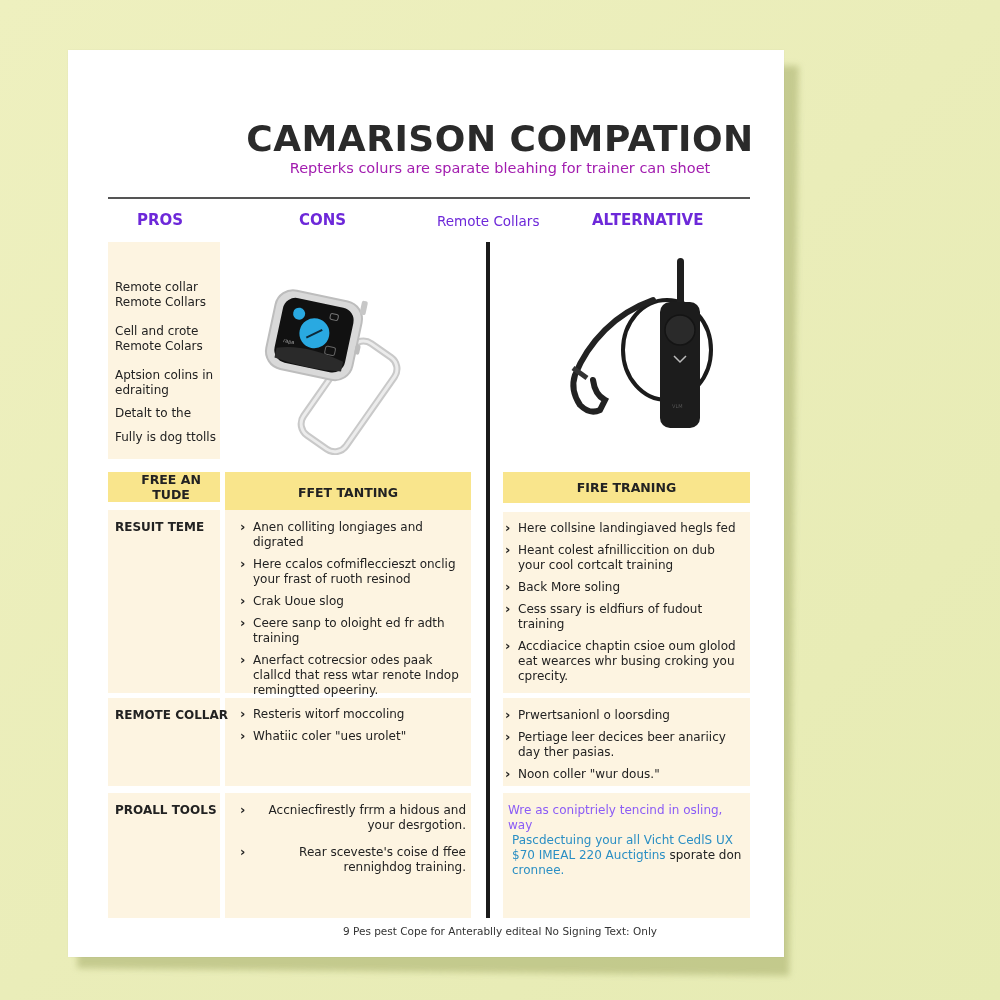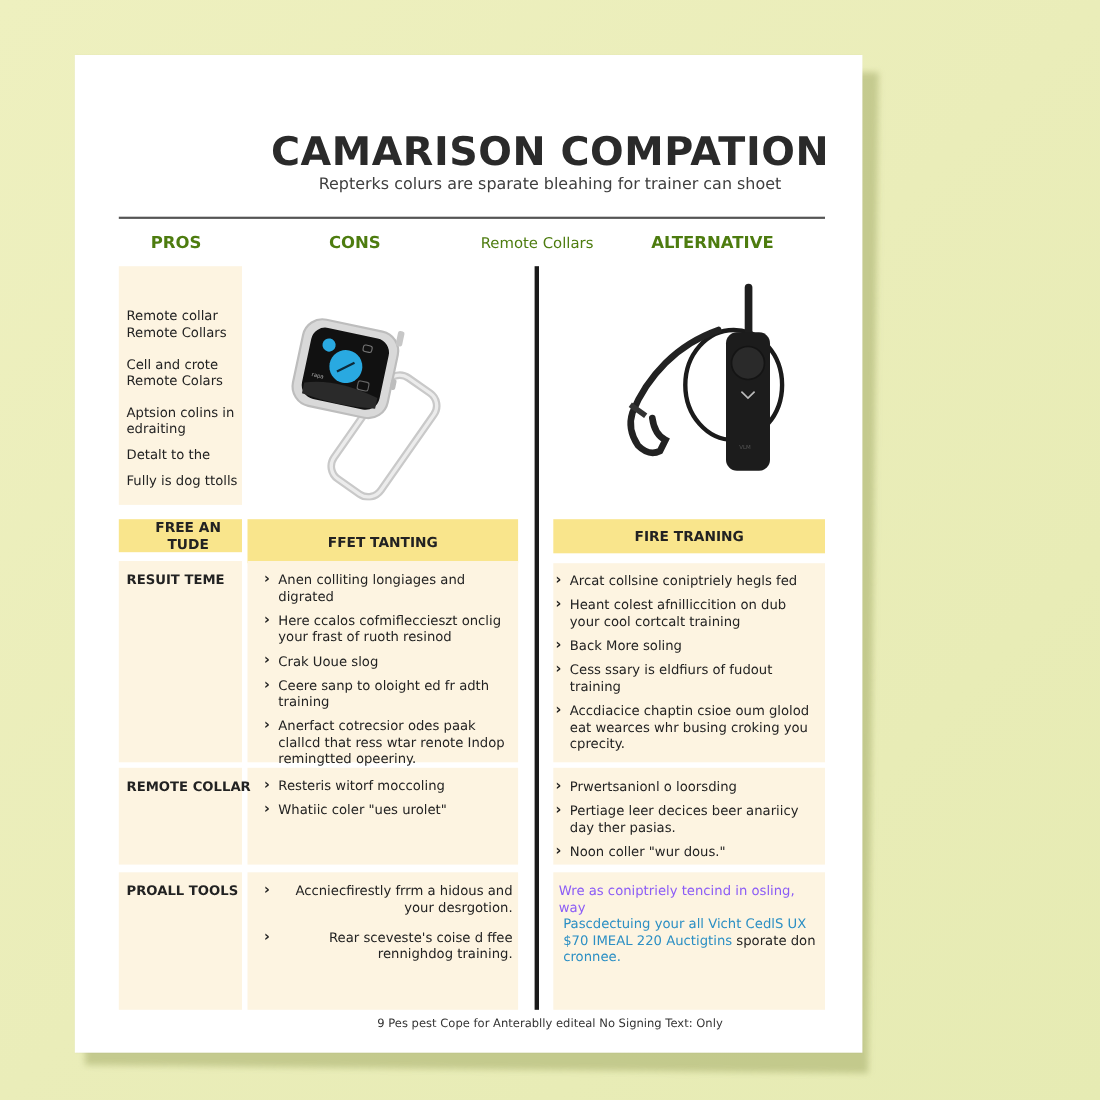--- a/index.html
+++ b/index.html
@@ -20,27 +20,27 @@
     background:#fff;
     box-shadow: 0 0 2px rgba(0,0,0,0.05);
   }
   .title {
     position:absolute; left:0; right:0; top:118px; text-align:center;
     font-family:"DejaVu Sans", sans-serif; font-weight:bold; font-size:36px;
     letter-spacing:0.5px; color:#2a2a2a;
   }
   .subtitle {
     position:absolute; left:0; right:0; top:160px; text-align:center;
-    font-size:14.5px; color:#404040;
+    font-size:14.5px; color:#a21caf;
   }
   .rule {
     position:absolute; left:108px; top:197px; width:642px; height:2px; background:#555;
   }
   .colhead {
-    position:absolute; top:211px; font-weight:bold; font-size:15px; color:#4d7c0f;
+    position:absolute; top:211px; font-weight:bold; font-size:15px; color:#6d28d9;
   }
   .colhead.small { font-weight:normal; font-size:13.5px; top:213px; }
   .vdivider {
     position:absolute; left:486px; top:242px; width:4px; height:676px; background:#1a1a1a;
   }
   .cell {
     position:absolute; background:#fdf4e1;
   }
   .yellow {
     position:absolute; background:#f9e58c; text-align:center;
@@ -146,21 +146,21 @@
 <div class="cell" style="left:503px; top:512px; width:247px; height:181px;"></div>
 <div class="rowlabel" style="left:115px; top:520px;">RESUIT TEME</div>
 <ul class="bullets" style="left:240px; top:520px; width:226px;">
   <li>Anen colliting longiages and digrated</li>
   <li>Here ccalos cofmifleccieszt onclig your frast of ruoth resinod</li>
   <li>Crak Uoue slog</li>
   <li>Ceere sanp to oloight ed fr adth training</li>
   <li>Anerfact cotrecsior odes paak clallcd that ress wtar renote Indop remingtted opeeriny.</li>
 </ul>
 <ul class="bullets" style="left:505px; top:521px; width:240px;">
-  <li>Arcat collsine coniptriely hegls fed</li>
+  <li>Here collsine landingiaved hegls fed</li>
   <li>Heant colest afnilliccition on dub your cool cortcalt training</li>
   <li>Back More soling</li>
   <li>Cess ssary is eldfiurs of fudout training</li>
   <li>Accdiacice chaptin csioe oum glolod eat wearces whr busing croking you cprecity.</li>
 </ul>
 
 <div class="cell" style="left:108px; top:698px; width:112px; height:88px;"></div>
 <div class="cell" style="left:225px; top:698px; width:246px; height:88px;"></div>
 <div class="cell" style="left:503px; top:698px; width:247px; height:88px;"></div>
 <div class="rowlabel" style="left:115px; top:708px;">REMOTE COLLAR</div>

